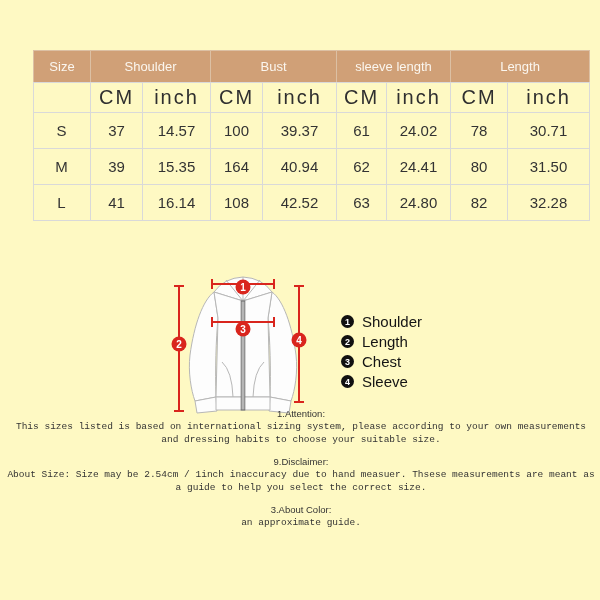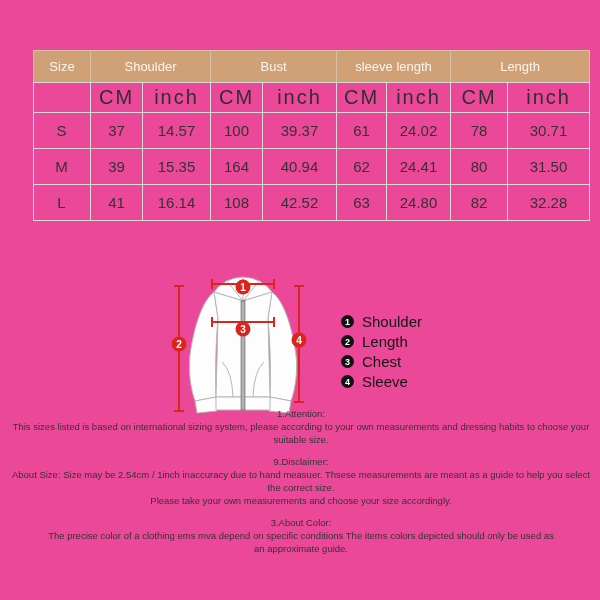--- a/index.html
+++ b/index.html
@@ -3,21 +3,21 @@
 <meta charset="utf-8">
 <style>
   * { margin: 0; padding: 0; box-sizing: border-box; }
   html, body { background: #ffffff; }
   body { font-family: "Liberation Sans", sans-serif; }
 
   .page {
     position: relative;
     width: 600px;
     height: 600px;
-    background: #ec4899;
+    background: #fef9c3;
     overflow: hidden;
   }
 
   
   .size-table {
     position: absolute;
     left: 33px;
     top: 50px;
     width: 556px;
     border-collapse: collapse;
@@ -99,20 +99,21 @@
     text-align: center;
   }
   .note-section { margin-bottom: 9px; }
   .note-heading {
     font-size: 9.5px;
     line-height: 13px;
   }
   .note-line {
     font-size: 9.5px;
     line-height: 13px;
+    font-family: Liberation Mono, monospace;
   }
 </style>
 </head>
 <body>
 
 <div class="page">
 
   <table class="size-table">
     <colgroup>
       <col style="width:57px">
@@ -277,22 +278,20 @@
   </div>
 
   <div class="notes">
     <div class="note-section">
       <div class="note-heading">1.Attention:</div>
       <div class="note-line">This sizes listed is based on international sizing system, please according to your own measurements and dressing habits to choose your suitable size.</div>
     </div>
     <div class="note-section">
       <div class="note-heading">9.Disclaimer:</div>
       <div class="note-line">About Size: Size may be 2.54cm / 1inch inaccuracy due to hand measuer. Thsese measurements are meant as a guide to help you select the correct size.</div>
-      <div class="note-line">Please take your own measurements and choose your size accordingly.</div>
     </div>
     <div class="note-section">
       <div class="note-heading">3.About Color:</div>
-      <div class="note-line">The precise color of a clothing ems mva depend on specific conditions The items colors depicted should only be used as</div>
       <div class="note-line">an approximate guide.</div>
     </div>
   </div>
 
 </div>
 
 </body></html>

